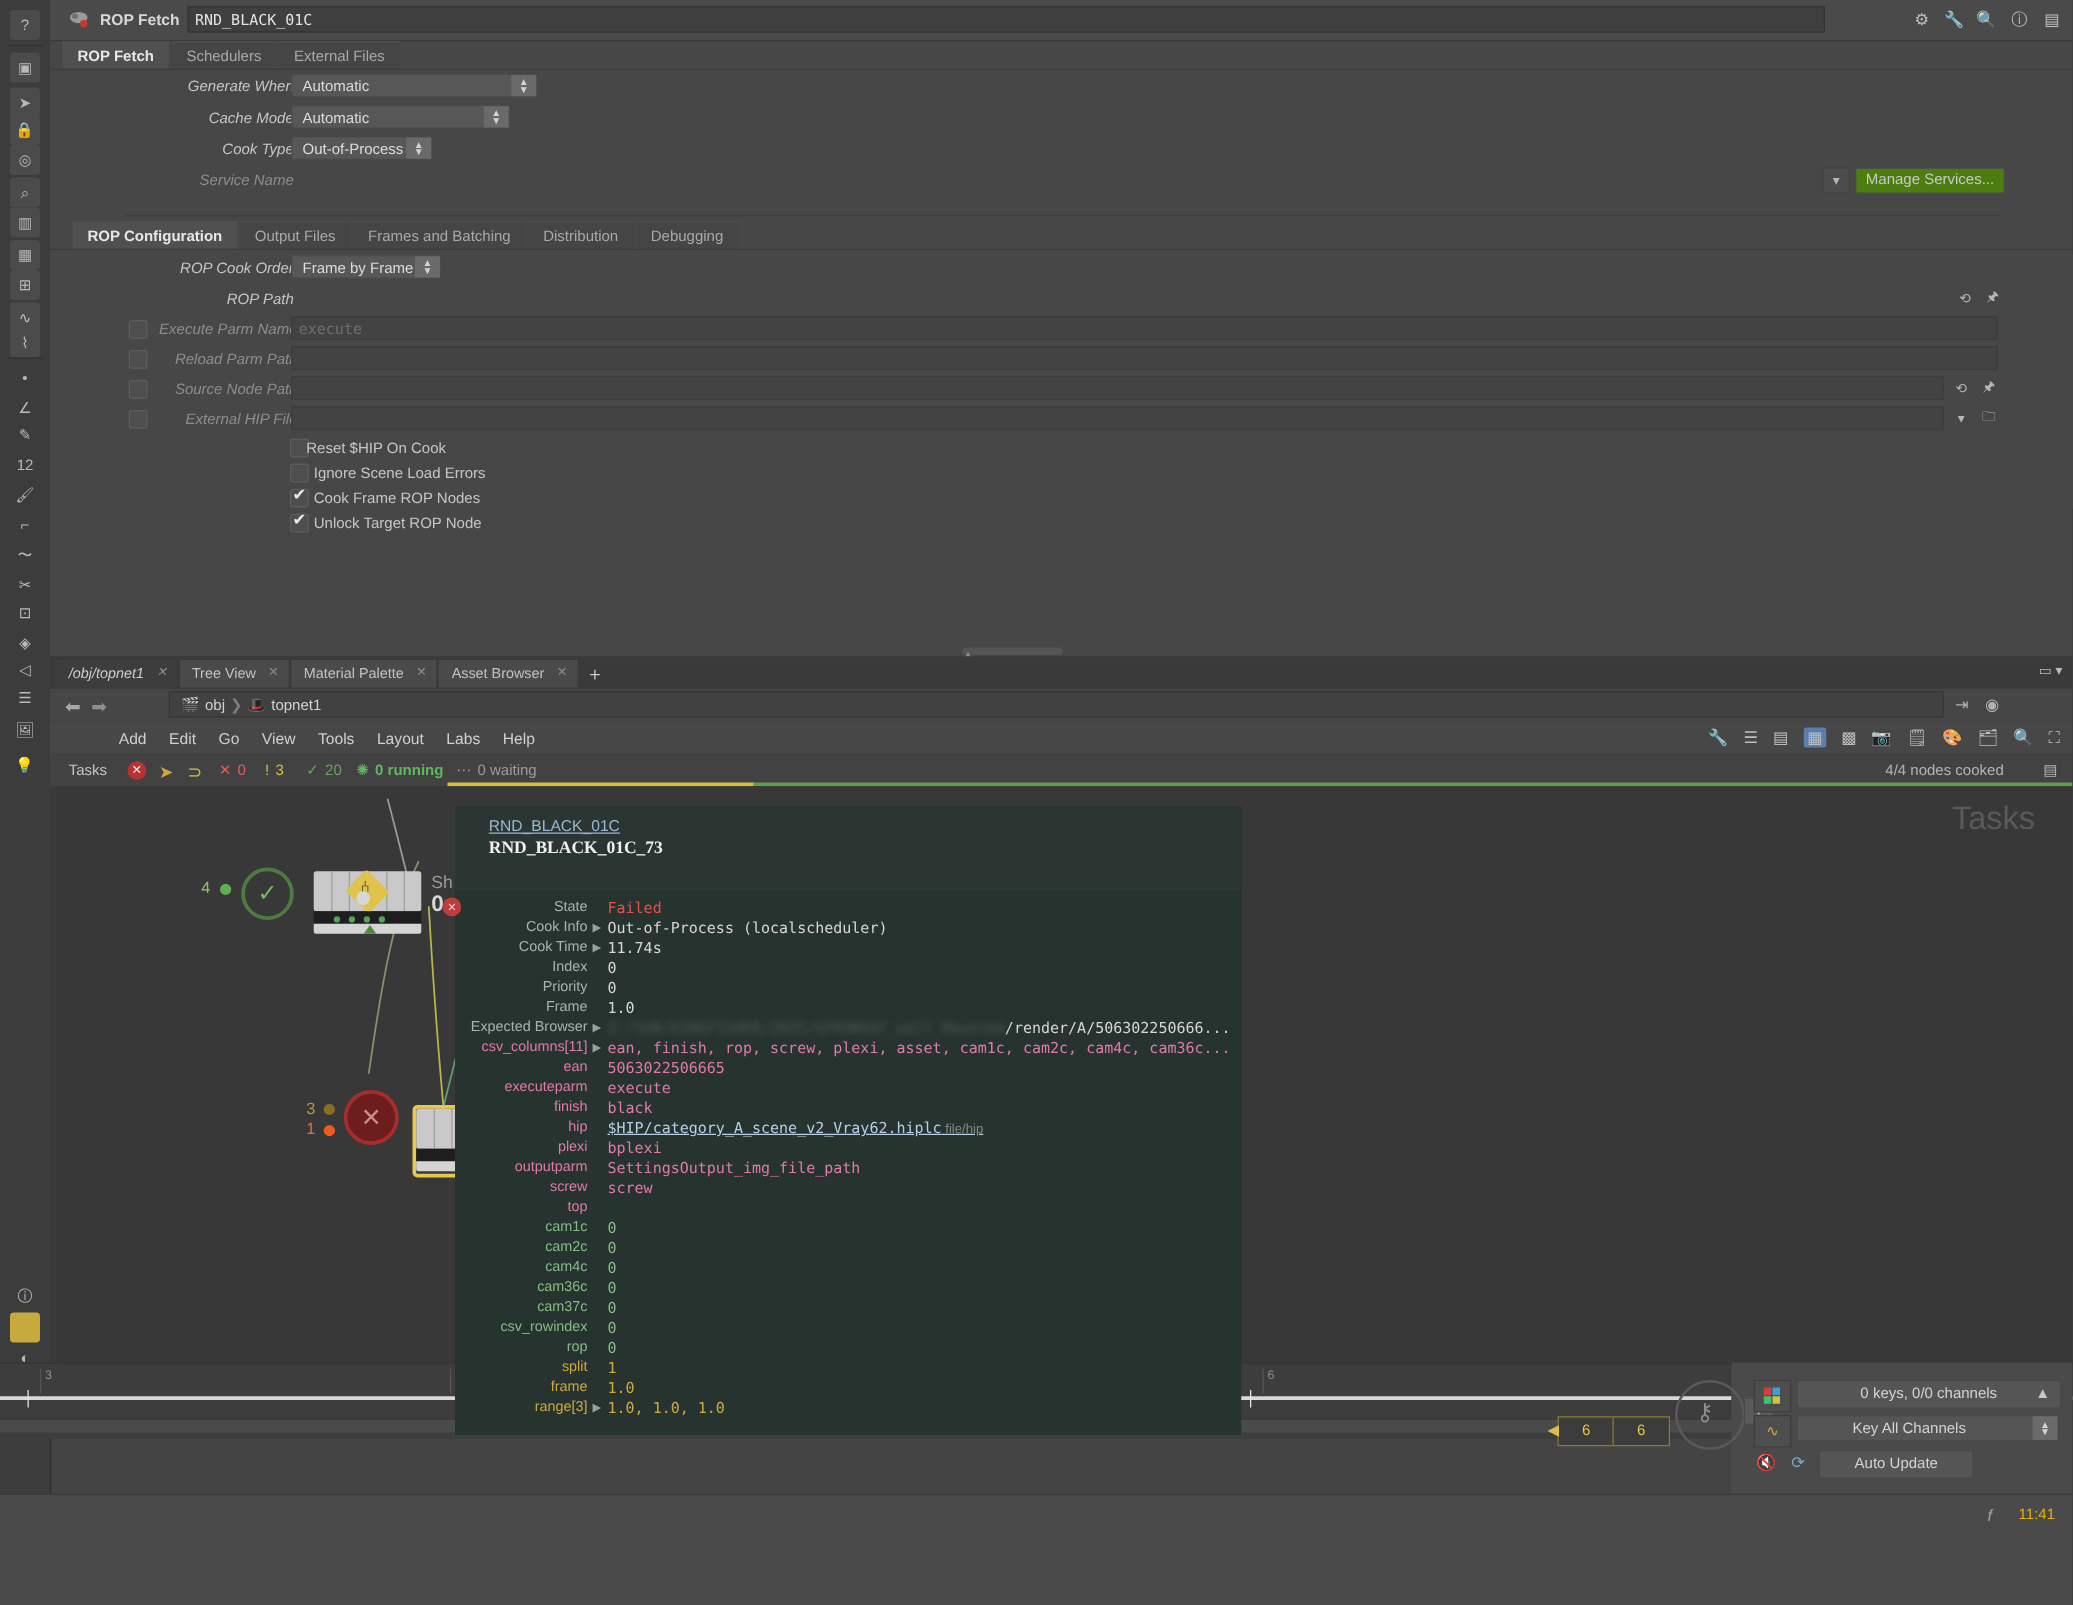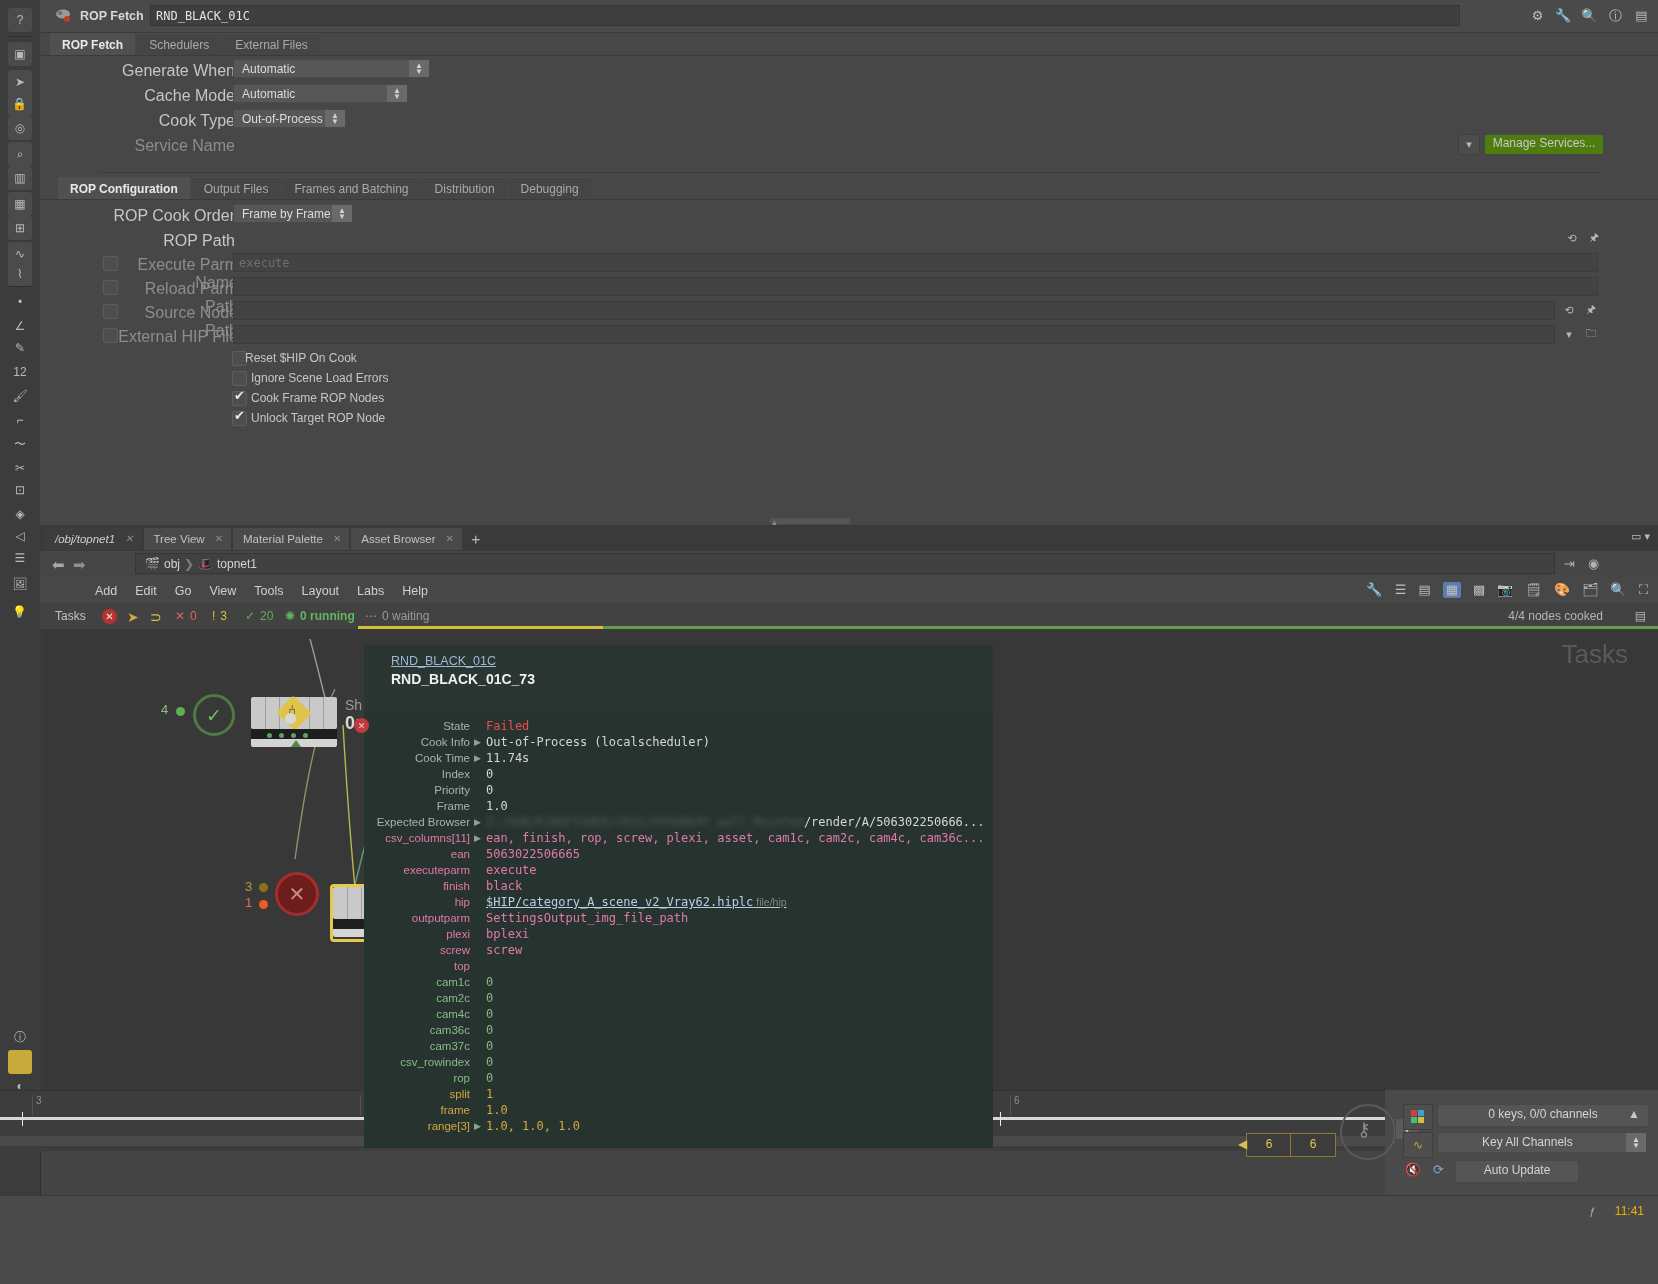--- a/index.html
+++ b/index.html
@@ -23,21 +23,21 @@
             padding:0 5px;line-height:21px;box-sizing:border-box;}
   .hdicons{position:absolute;right:8px;top:7px;display:flex;gap:9px;align-items:center;}
   .hdicons .i{width:17px;height:17px;display:flex;align-items:center;justify-content:center;color:#bdbdbd;font-size:13px;}
 
   .tabrow{position:absolute;left:0;height:22px;display:flex;gap:2px;}
   .tab{height:22px;line-height:22px;padding:0 12px;background:#454545;color:#a9a9a9;font-size:12px;
        border-top:1px solid #4f4f4f;}
   .tab.on{background:#505050;color:#e8e8e8;font-weight:bold;}
   .tabline{position:absolute;height:1px;background:#3b3b3b;}
 
-  .plabel{position:absolute;text-align:right;font-size:16px;color:#c6c6c6;}
+  .plabel{position:absolute;text-align:right;font-size:12px;color:#c6c6c6;font-style:italic;}
   .plabel.dim{color:#8d8d8d;}
   .menu{position:absolute;height:19px;background:#575757;border:1px solid #4a4a4a;border-radius:2px;
         color:#dcdcdc;font-size:12px;line-height:19px;padding-left:8px;box-sizing:border-box;}
   .menu .arrows{position:absolute;right:0;top:0;width:20px;height:17px;background:#6a6a6a;
                 display:flex;flex-direction:column;align-items:center;justify-content:center;line-height:6px;
                 font-size:8px;color:#d3d3d3;}
   .field{position:absolute;height:19px;background:#3f3f3f;border:1px solid #353535;box-sizing:border-box;
          font-family:"DejaVu Sans Mono",monospace;font-size:12px;color:#e4e4e4;line-height:17px;padding-left:5px;}
   .field.ph{color:#6f6f6f;background:#434343;border-color:#3c3c3c;}
   .field.bold{font-weight:bold;}
@@ -84,21 +84,21 @@
   .selring{position:absolute;border:3px solid #e8c84a;border-radius:4px;}
   .dot{position:absolute;border-radius:50%;}
   .statecircle{position:absolute;border-radius:50%;display:flex;align-items:center;justify-content:center;}
 
   .watermark{position:absolute;right:30px;top:10px;font-size:26px;color:#5a5a5a;}
 
   
   .tip{position:absolute;left:364px;top:645px;width:629px;background:#27332f;}
   .tiphead{height:67px;position:relative;background:#2b3633;}
   .tiplink{position:absolute;left:27px;top:9px;font-size:12.5px;color:#9bb7d4;text-decoration:underline;}
-  .tiptitle{position:absolute;left:27px;top:26px;font-size:14px;font-weight:bold;color:#f0f0f0;}
+  .tiptitle{position:absolute;left:27px;top:26px;font-size:14px;font-weight:bold;color:#f0f0f0;font-family:Liberation Serif, serif;}
   .tiprows{position:relative;padding:6px 0 14px 0;}
   .trow{position:relative;height:16px;line-height:16px;font-size:12px;white-space:nowrap;}
   .tk{position:absolute;width:106px;text-align:right;color:#a9b3ae;font-size:11.5px;}
   .tk.pink{color:#e07aab;}
   .tk.green{color:#86bb86;}
   .tk.gold{color:#cfa93e;}
   .tri{position:absolute;left:110px;color:#8fa39a;font-size:9px;}
   .tv{position:absolute;left:122px;font-family:"DejaVu Sans Mono",monospace;font-size:12px;color:#d6d6d6;}
   .tv.red{color:#e8504a;}
   .tv.pink{color:#e07aab;}
@@ -558,26 +558,26 @@
         </div>
         <div class="trow">
           <span class="tk pink">finish</span>
           <span class="tv pink">black</span>
         </div>
         <div class="trow">
           <span class="tk pink">hip</span>
           <span class="tv link">$HIP/category_A_scene_v2_Vray62.hiplc<span class="suffix"> file/hip</span></span>
         </div>
         <div class="trow">
+          <span class="tk pink">plexi</span>
+          <span class="tv pink">bplexi</span>
+        </div>
+        <div class="trow">
           <span class="tk pink">outputparm</span>
           <span class="tv pink">SettingsOutput_img_file_path</span>
-        </div>
-        <div class="trow">
-          <span class="tk pink">plexi</span>
-          <span class="tv pink">bplexi</span>
         </div>
         <div class="trow">
           <span class="tk pink">screw</span>
           <span class="tv pink">screw</span>
         </div>
         <div class="trow">
           <span class="tk pink">top</span>
           <span class="tv pink"></span>
         </div>
         <div class="trow">

